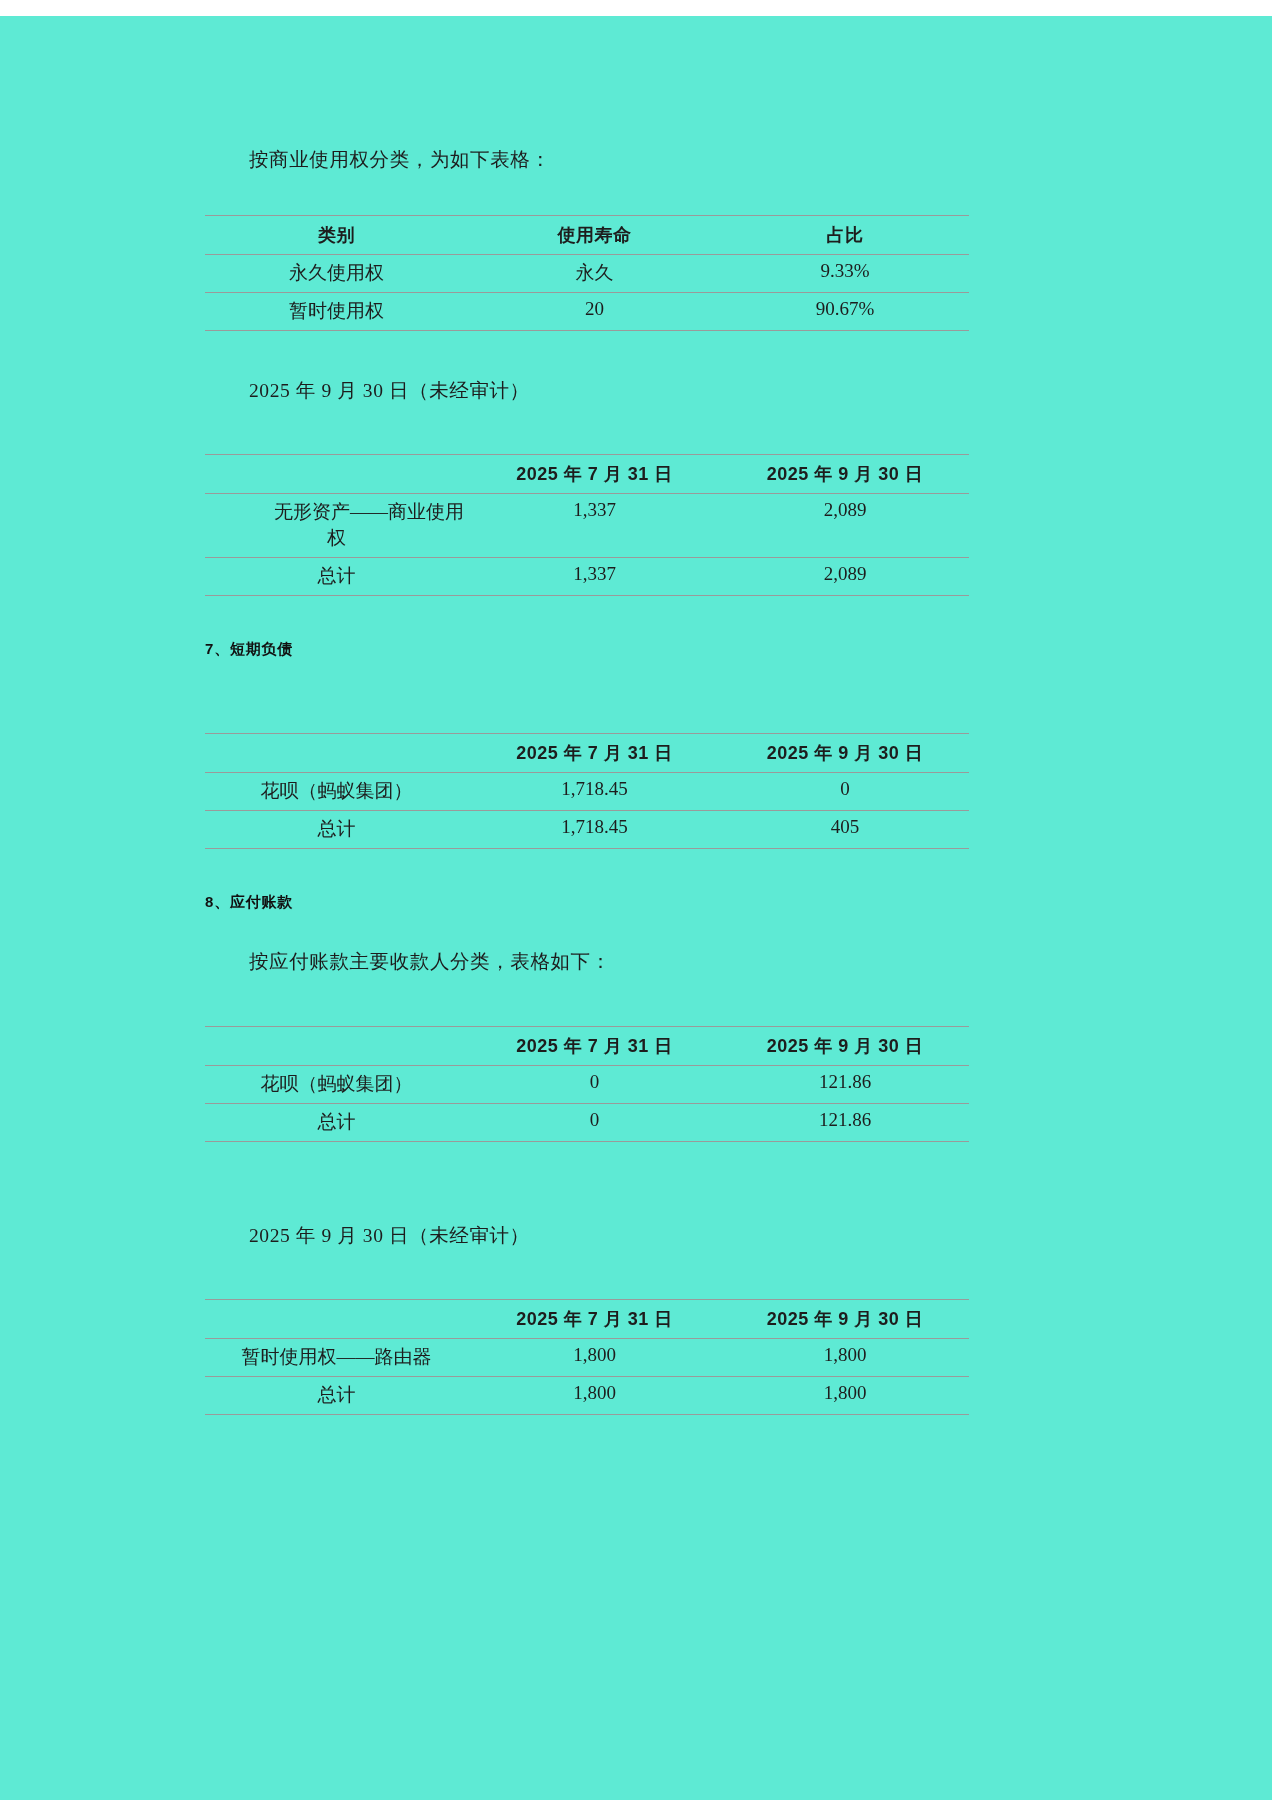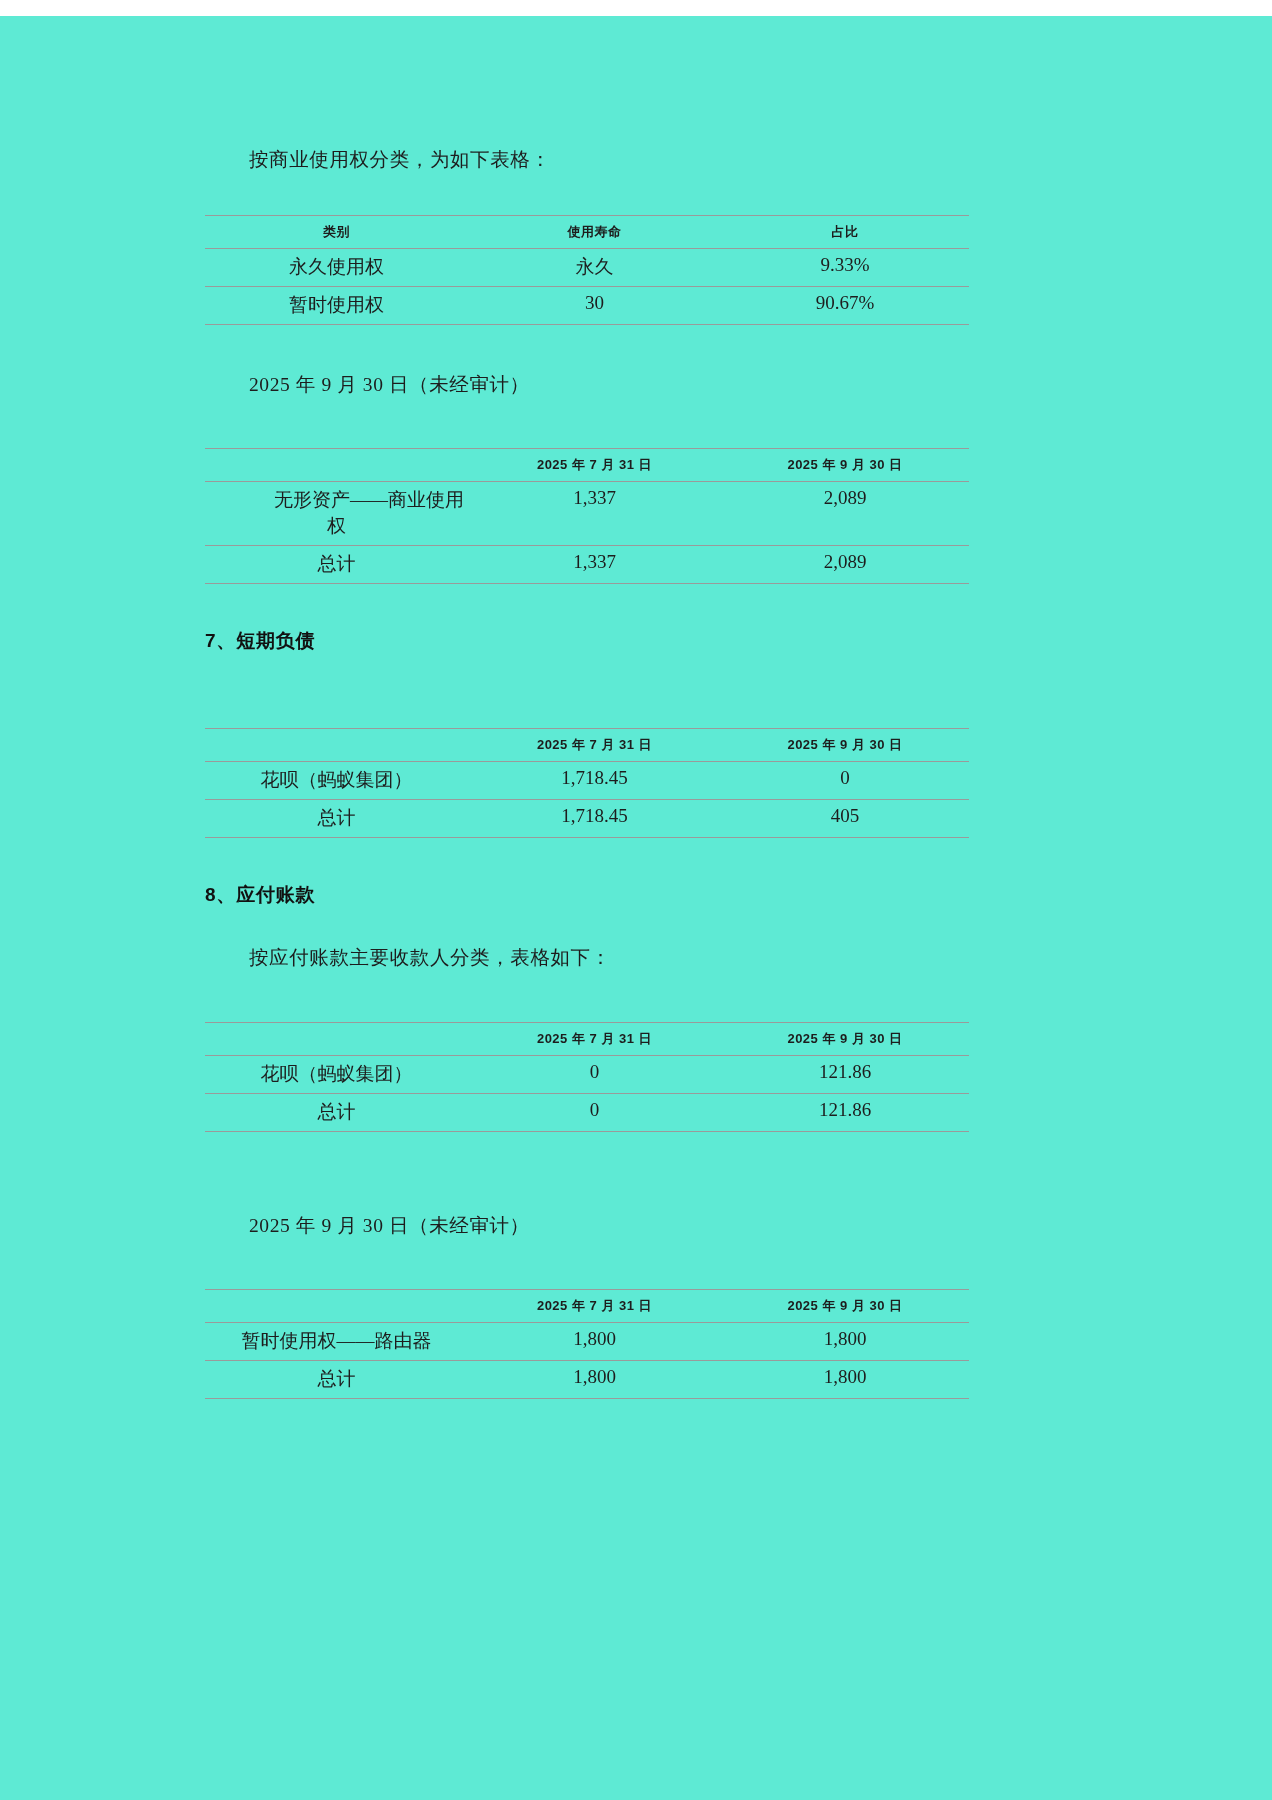--- a/index.html
+++ b/index.html
@@ -33,21 +33,21 @@
     color: #1d1d1d;
     letter-spacing: 0.6px;
     margin: 0;
     padding-left: 44px;
   }
 
   
   .heading {
     font-family: "Liberation Sans", "DejaVu Sans", sans-serif;
     font-weight: bold;
-    font-size: 19px;
+    font-size: 15px;
     letter-spacing: 0.8px;
     color: #111111;
     margin: 0;
     padding-left: 0px;
   }
 
   
   table.doc-table {
     width: 740px;
     border-collapse: collapse;
@@ -56,21 +56,21 @@
     table-layout: fixed;
   }
   table.doc-table th,
   table.doc-table td {
     padding: 5px 4px 6px 4px;
     vertical-align: top;
   }
   table.doc-table thead th {
     font-family: "Liberation Sans", "DejaVu Sans", sans-serif;
     font-weight: bold;
-    font-size: 13px;
+    font-size: 18px;
     letter-spacing: 0.5px;
     text-align: center;
     padding-top: 7px;
     padding-bottom: 7px;
   }
   .rule-top    { border-top: 1.6px solid #9a9a9a; }
   .rule-mid    { border-top: 1.3px solid #9a9a9a; }
   .rule-bottom { border-bottom: 1.6px solid #9a9a9a; }
 
   td.c-label   { text-align: center; }
@@ -109,21 +109,21 @@
         </tr>
       </thead>
       <tbody>
         <tr class="rule-mid">
           <td class="c-label">永久使用权</td>
           <td class="c-num">永久</td>
           <td class="c-num">9.33%</td>
         </tr>
         <tr class="rule-mid rule-bottom">
           <td class="c-label">暂时使用权</td>
-          <td class="c-num">30</td>
+          <td class="c-num">20</td>
           <td class="c-num">90.67%</td>
         </tr>
       </tbody>
     </table>
 
     <div class="sp-44"></div>
 
     <p class="para">2025 年 9 月 30 日（未经审计）</p>
 
     <div class="sp-40"></div>

